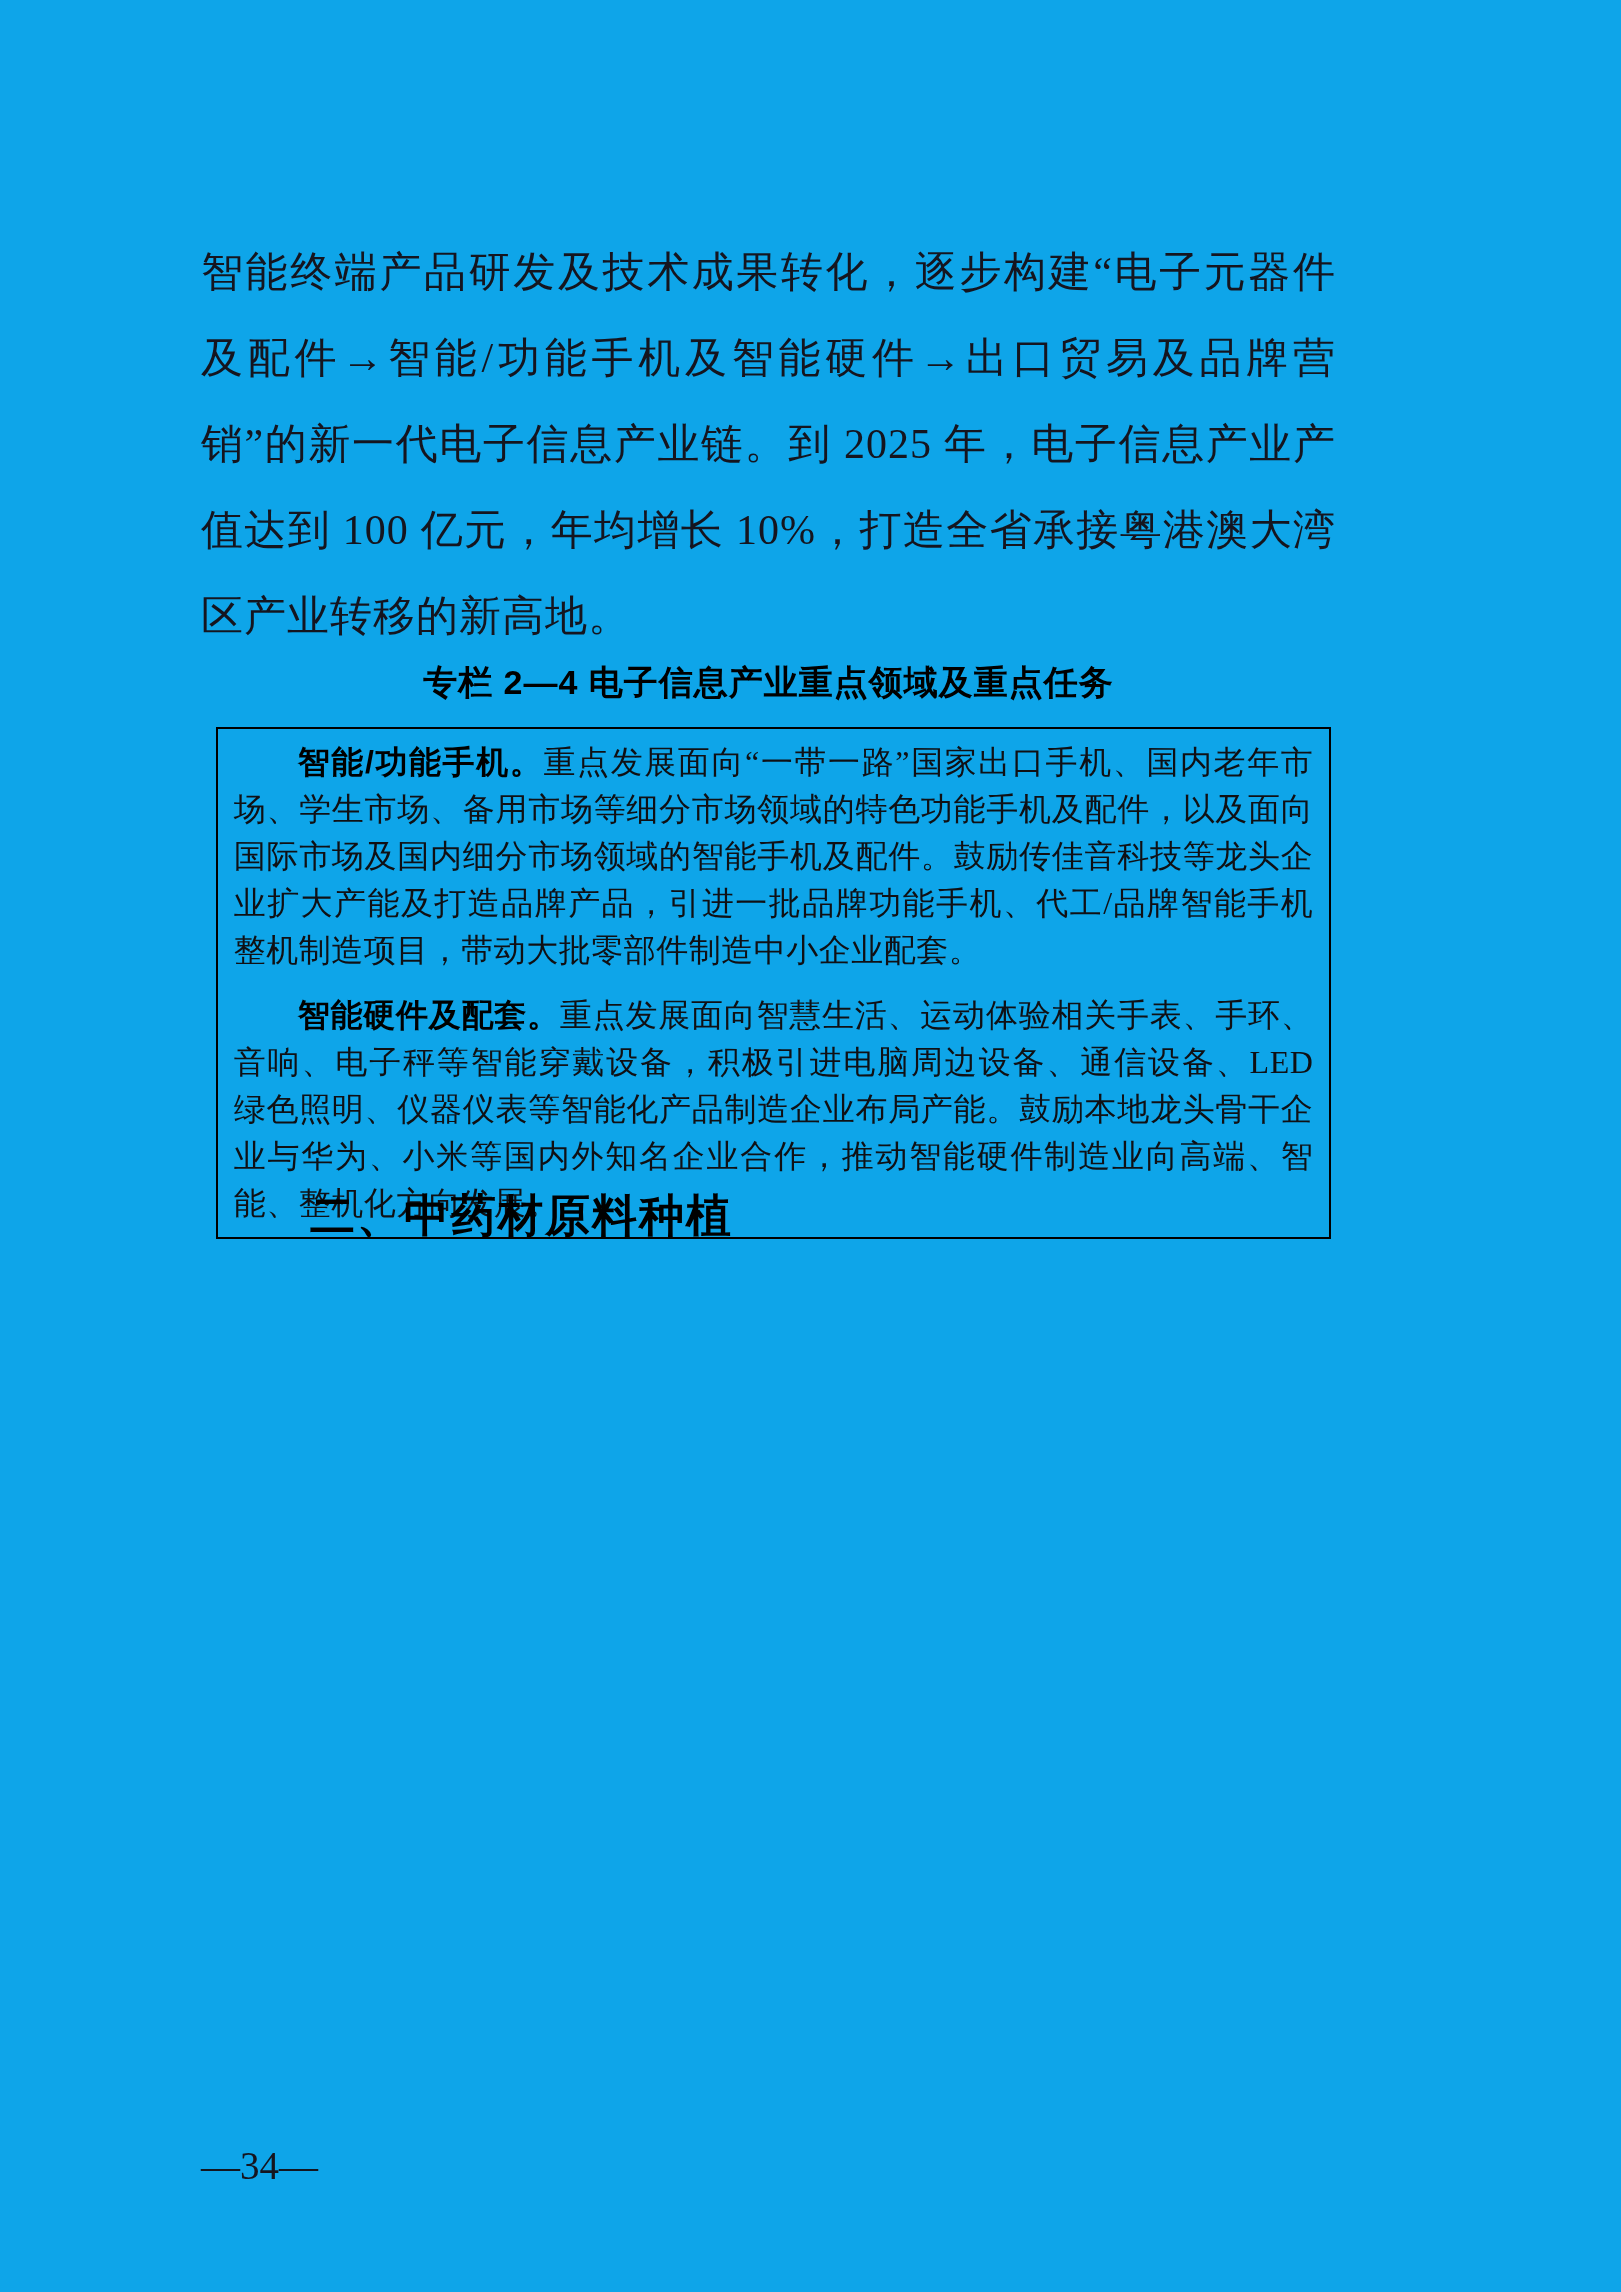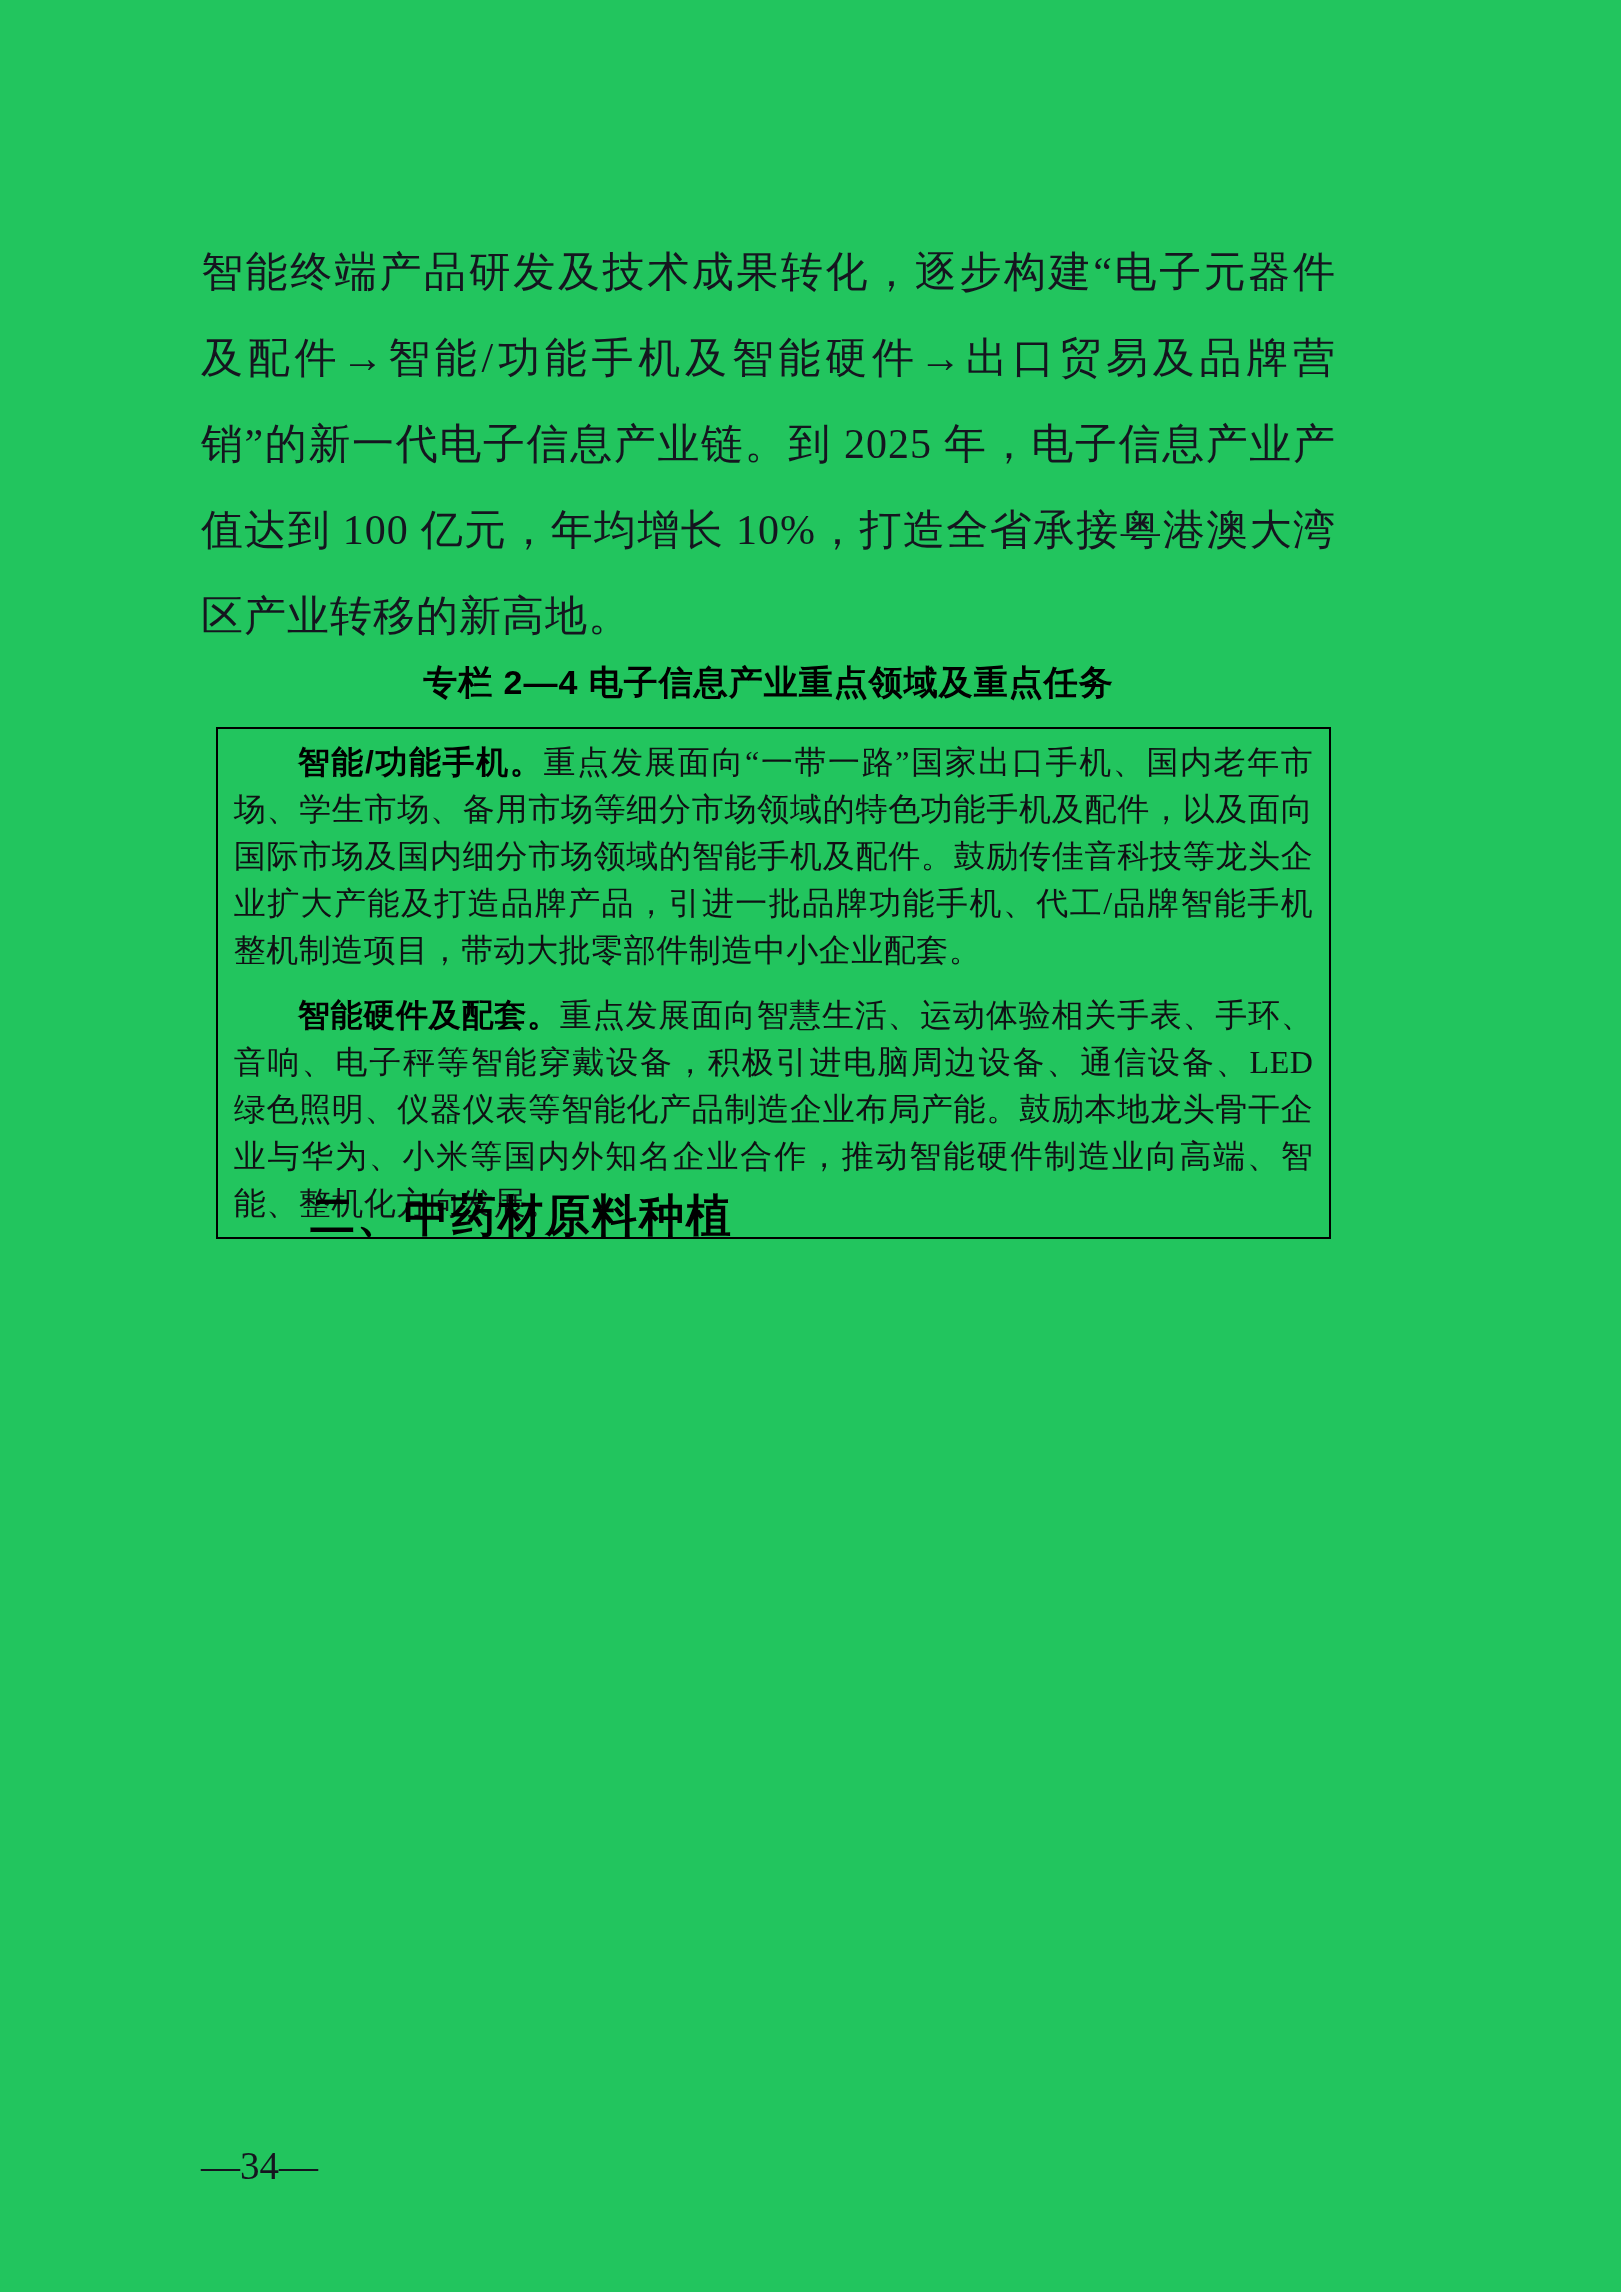--- a/index.html
+++ b/index.html
@@ -5,21 +5,21 @@
   html, body {
     margin: 0;
     padding: 0;
     background: #e8e8e8;
   }
   .page {
     position: relative;
     width: 1621px;
     height: 2293px;
     margin: 0 auto;
-    background: #22c55e;
+    background: #0ea5e9;
     font-family: "Liberation Serif", "DejaVu Serif", serif;
     color: #15151f;
     overflow: hidden;
   }
   .para {
     position: absolute;
     left: 201px;
     width: 1135px;
     font-size: 42px;
     line-height: 86px;

